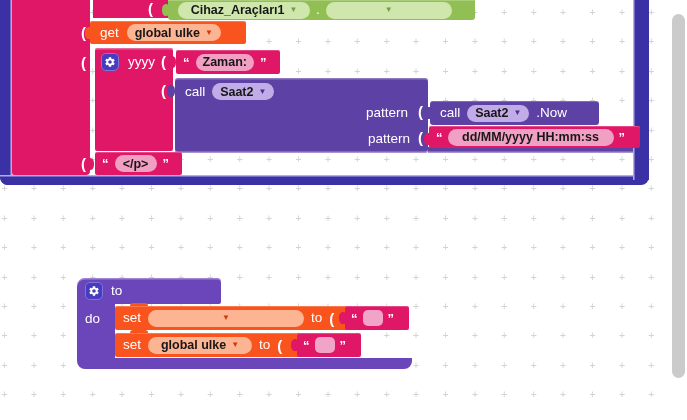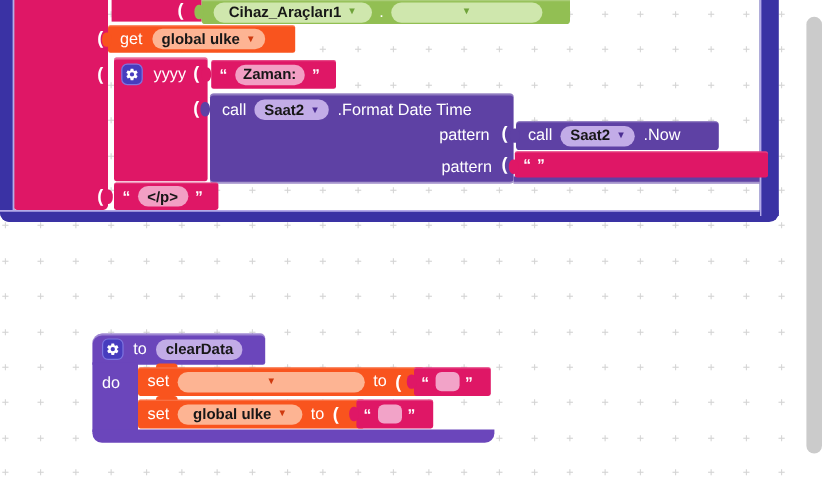--- a/index.html
+++ b/index.html
@@ -422,21 +422,20 @@
   </div>
 
   <div class="tab c-purple" style="left:167px;top:85px;"></div>
   <div class="abs c-purple z3 hl-top" style="left:175px;top:78px;width:253px;height:75px;border-radius:3px;box-shadow:inset 0 1.5px 0 rgba(255,255,255,.3), inset 0 -1.5px 0 rgba(255,255,255,.45);">
     <div style="position:absolute;left:10px;top:5px;display:flex;align-items:center;gap:7px;">
       <span class="lbl">call</span>
       <span class="fld c-purplefld" style="min-width:48px;">
         <span>Saat2</span>
         <span class="tri" style="color:#4b2d92;">▼</span>
       </span>
-      <span class="lbl">.Format Date Time</span>
     </div>
     <span class="lbl" style="position:absolute;right:20px;top:28px;">pattern</span>
     <span class="sock" style="right:5px;top:26px;left:auto;">(</span>
     <span class="lbl" style="position:absolute;right:18px;top:54px;">pattern</span>
     <span class="sock" style="right:5px;top:52px;left:auto;">(</span>
   </div>
   <div class="abs c-purple z2 hl-bot" style="left:428px;top:147px;width:205px;height:6px;"></div>
 
   <div class="tab c-purple" style="left:425px;top:107px;"></div>
   <div class="blk c-purple z4" style="left:430px;top:101px;width:159px;height:24px;padding-left:10px;gap:7px;border-radius:3px;">
@@ -444,42 +443,42 @@
     <span class="fld c-purplefld" style="min-width:48px;">
       <span>Saat2</span>
       <span class="tri" style="color:#4b2d92;">▼</span>
     </span>
     <span class="lbl">.Now</span>
   </div>
 
   <div class="tab c-pink" style="left:424px;top:133px;"></div>
   <div class="blk c-pink z4" style="left:429px;top:126px;width:204px;height:22px;padding-left:7px;gap:5px;border-radius:2px;">
     <span class="q">“</span>
+    <span class="fld c-pinkfld" style="min-width:152px;">
+      <span>dd/MM/yyyy HH:mm:ss</span>
+    </span>
     <span class="q">”</span>
   </div>
 
   <div class="tab c-pink" style="left:86px;top:158px;"></div>
   <div class="blk c-pink z3" style="left:95px;top:152px;width:80px;height:23px;padding-left:7px;gap:6px;border-radius:2px;">
     <span class="q">“</span>
     <span class="fld c-pinkfld" style="min-width:28px;">
       <span>&lt;/p&gt;</span>
     </span>
     <span class="q">”</span>
   </div>
 
   <div class="blk c-defpurple z2 hl-top" style="left:77px;top:278px;width:136px;height:26px;padding-left:8px;gap:8px;border-radius:8px 4px 2px 0;">
     <span class="gear">
       <svg width="12" height="12" viewBox="0 0 24 24" fill="#ffffff">
           <path d="M19.14 12.94c.04-.3.06-.61.06-.94 0-.32-.02-.64-.07-.94l2.03-1.58a.49.49 0 00.12-.61l-1.92-3.32a.488.488 0 00-.59-.22l-2.39.96c-.5-.38-1.03-.7-1.62-.94l-.36-2.54a.484.484 0 00-.48-.41h-3.84c-.24 0-.43.17-.47.41l-.36 2.54c-.59.24-1.13.57-1.62.94l-2.39-.96c-.22-.08-.47 0-.59.22L2.74 8.87c-.12.21-.08.47.12.61l2.03 1.58c-.05.3-.09.63-.09.94s.02.64.07.94l-2.03 1.58a.49.49 0 00-.12.61l1.92 3.32c.12.22.37.29.59.22l2.39-.96c.5.38 1.03.7 1.62.94l.36 2.54c.05.24.24.41.48.41h3.84c.24 0 .44-.17.47-.41l.36-2.54c.59-.24 1.13-.56 1.62-.94l2.39.96c.22.08.47 0 .59-.22l1.92-3.32c.12-.22.07-.47-.12-.61l-2.01-1.58zM12 15.6A3.6 3.6 0 018.4 12 3.6 3.6 0 0112 8.4a3.6 3.6 0 013.6 3.6 3.6 3.6 0 01-3.6 3.6z"></path>
         </svg>
     </span>
     <span class="lbl">to</span>
-    <span class="fld c-purplefld" style="min-width:58px;">
-      <span>clearData</span>
-    </span>
   </div>
   <div class="abs c-defpurple z2" style="left:77px;top:302px;width:38px;height:58px;"></div>
   <span class="lbl abs z3" style="left:85px;top:312px;">do</span>
   <div class="abs c-defpurple z2" style="left:77px;top:358px;width:335px;height:11px;border-radius:0 0 8px 8px;"></div>
 
   <div class="abs c-orange z2" style="left:130px;top:303px;width:18px;height:6px;border-radius:3px 3px 0 0;"></div>
   <div class="blk c-orange z3" style="left:115px;top:306px;width:230px;height:24px;padding-left:8px;gap:7px;border-radius:2px;">
     <span class="lbl">set</span>
     <span class="fld c-orangefld" style="min-width:142px;">
       <span class="tri" style="color:#cf3a0f;">▼</span>

